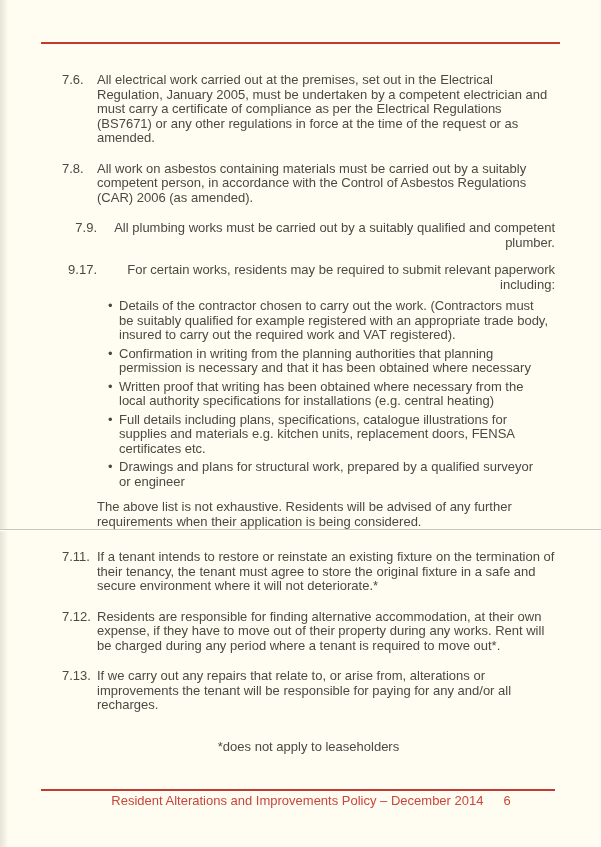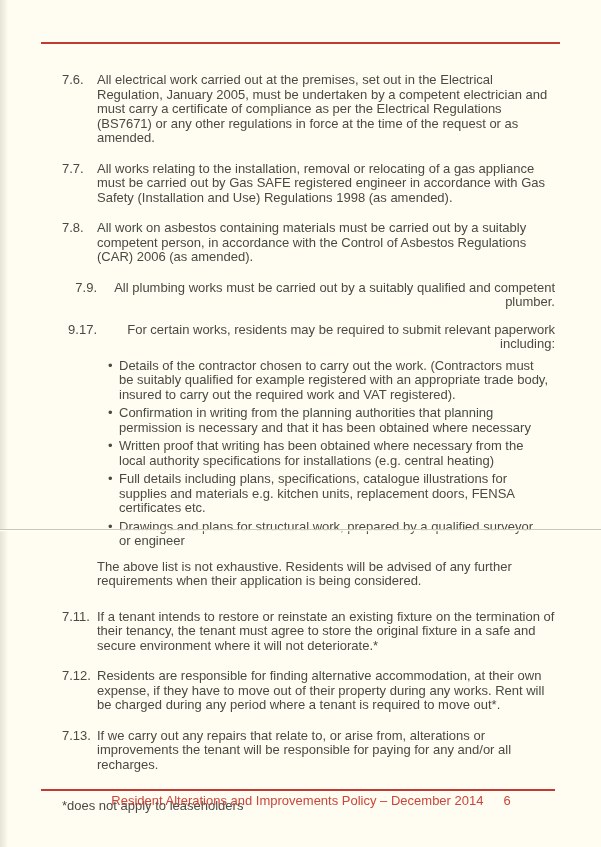--- a/index.html
+++ b/index.html
@@ -46,21 +46,21 @@
     padding-left: 11px;
     margin-bottom: 4px;
   }
   .bullets li::before {
     content: "\2022";
     position: absolute;
     left: 0; top: 0;
   }
   .closing { margin-bottom: 21px; }
   .group2-first { margin-top: 12px; }
-  .footnote { margin-top: 27px; }
+  .footnote { margin-top: 27px; text-align: center; }
   .crease {
     position: absolute;
     top: 529px; left: 0;
     width: 601px; height: 1px;
     background: #ccc6b2;
     box-shadow: 0 1px 0 rgba(255,255,255,0.85), 0 2px 2px rgba(255,255,252,0.6);
   }
   .footer-rule {
     position: absolute;
     top: 789px; left: 41px;
@@ -84,24 +84,20 @@
   <div class="scan-edge"></div>
   <div class="rule-top"></div>
 
   <div class="content">
 
     <div class="para">
       <span class="num">7.6.</span>
       <span class="ptxt">All electrical work carried out at the premises, set out in the Electrical Regulation, January 2005, must be undertaken by a competent electrician and must carry a certificate of compliance as per the Electrical Regulations (BS7671) or any other regulations in force at the time of the request or as amended.</span>
     </div>
 
-    <div class="para">
-      <span class="num">7.7.</span>
-      <span class="ptxt">All works relating to the installation, removal or relocating of a gas appliance must be carried out by Gas SAFE registered engineer in accordance with Gas Safety (Installation and Use) Regulations 1998 (as amended).</span>
-    </div>
 
     <div class="para">
       <span class="num">7.8.</span>
       <span class="ptxt">All work on asbestos containing materials must be carried out by a suitably competent person, in accordance with the Control of Asbestos Regulations (CAR) 2006 (as amended).</span>
     </div>
 
     <div class="para tight">
       <span class="num">7.9.</span>
       <span class="ptxt">All plumbing works must be carried out by a suitably qualified and competent plumber.</span>
     </div>

